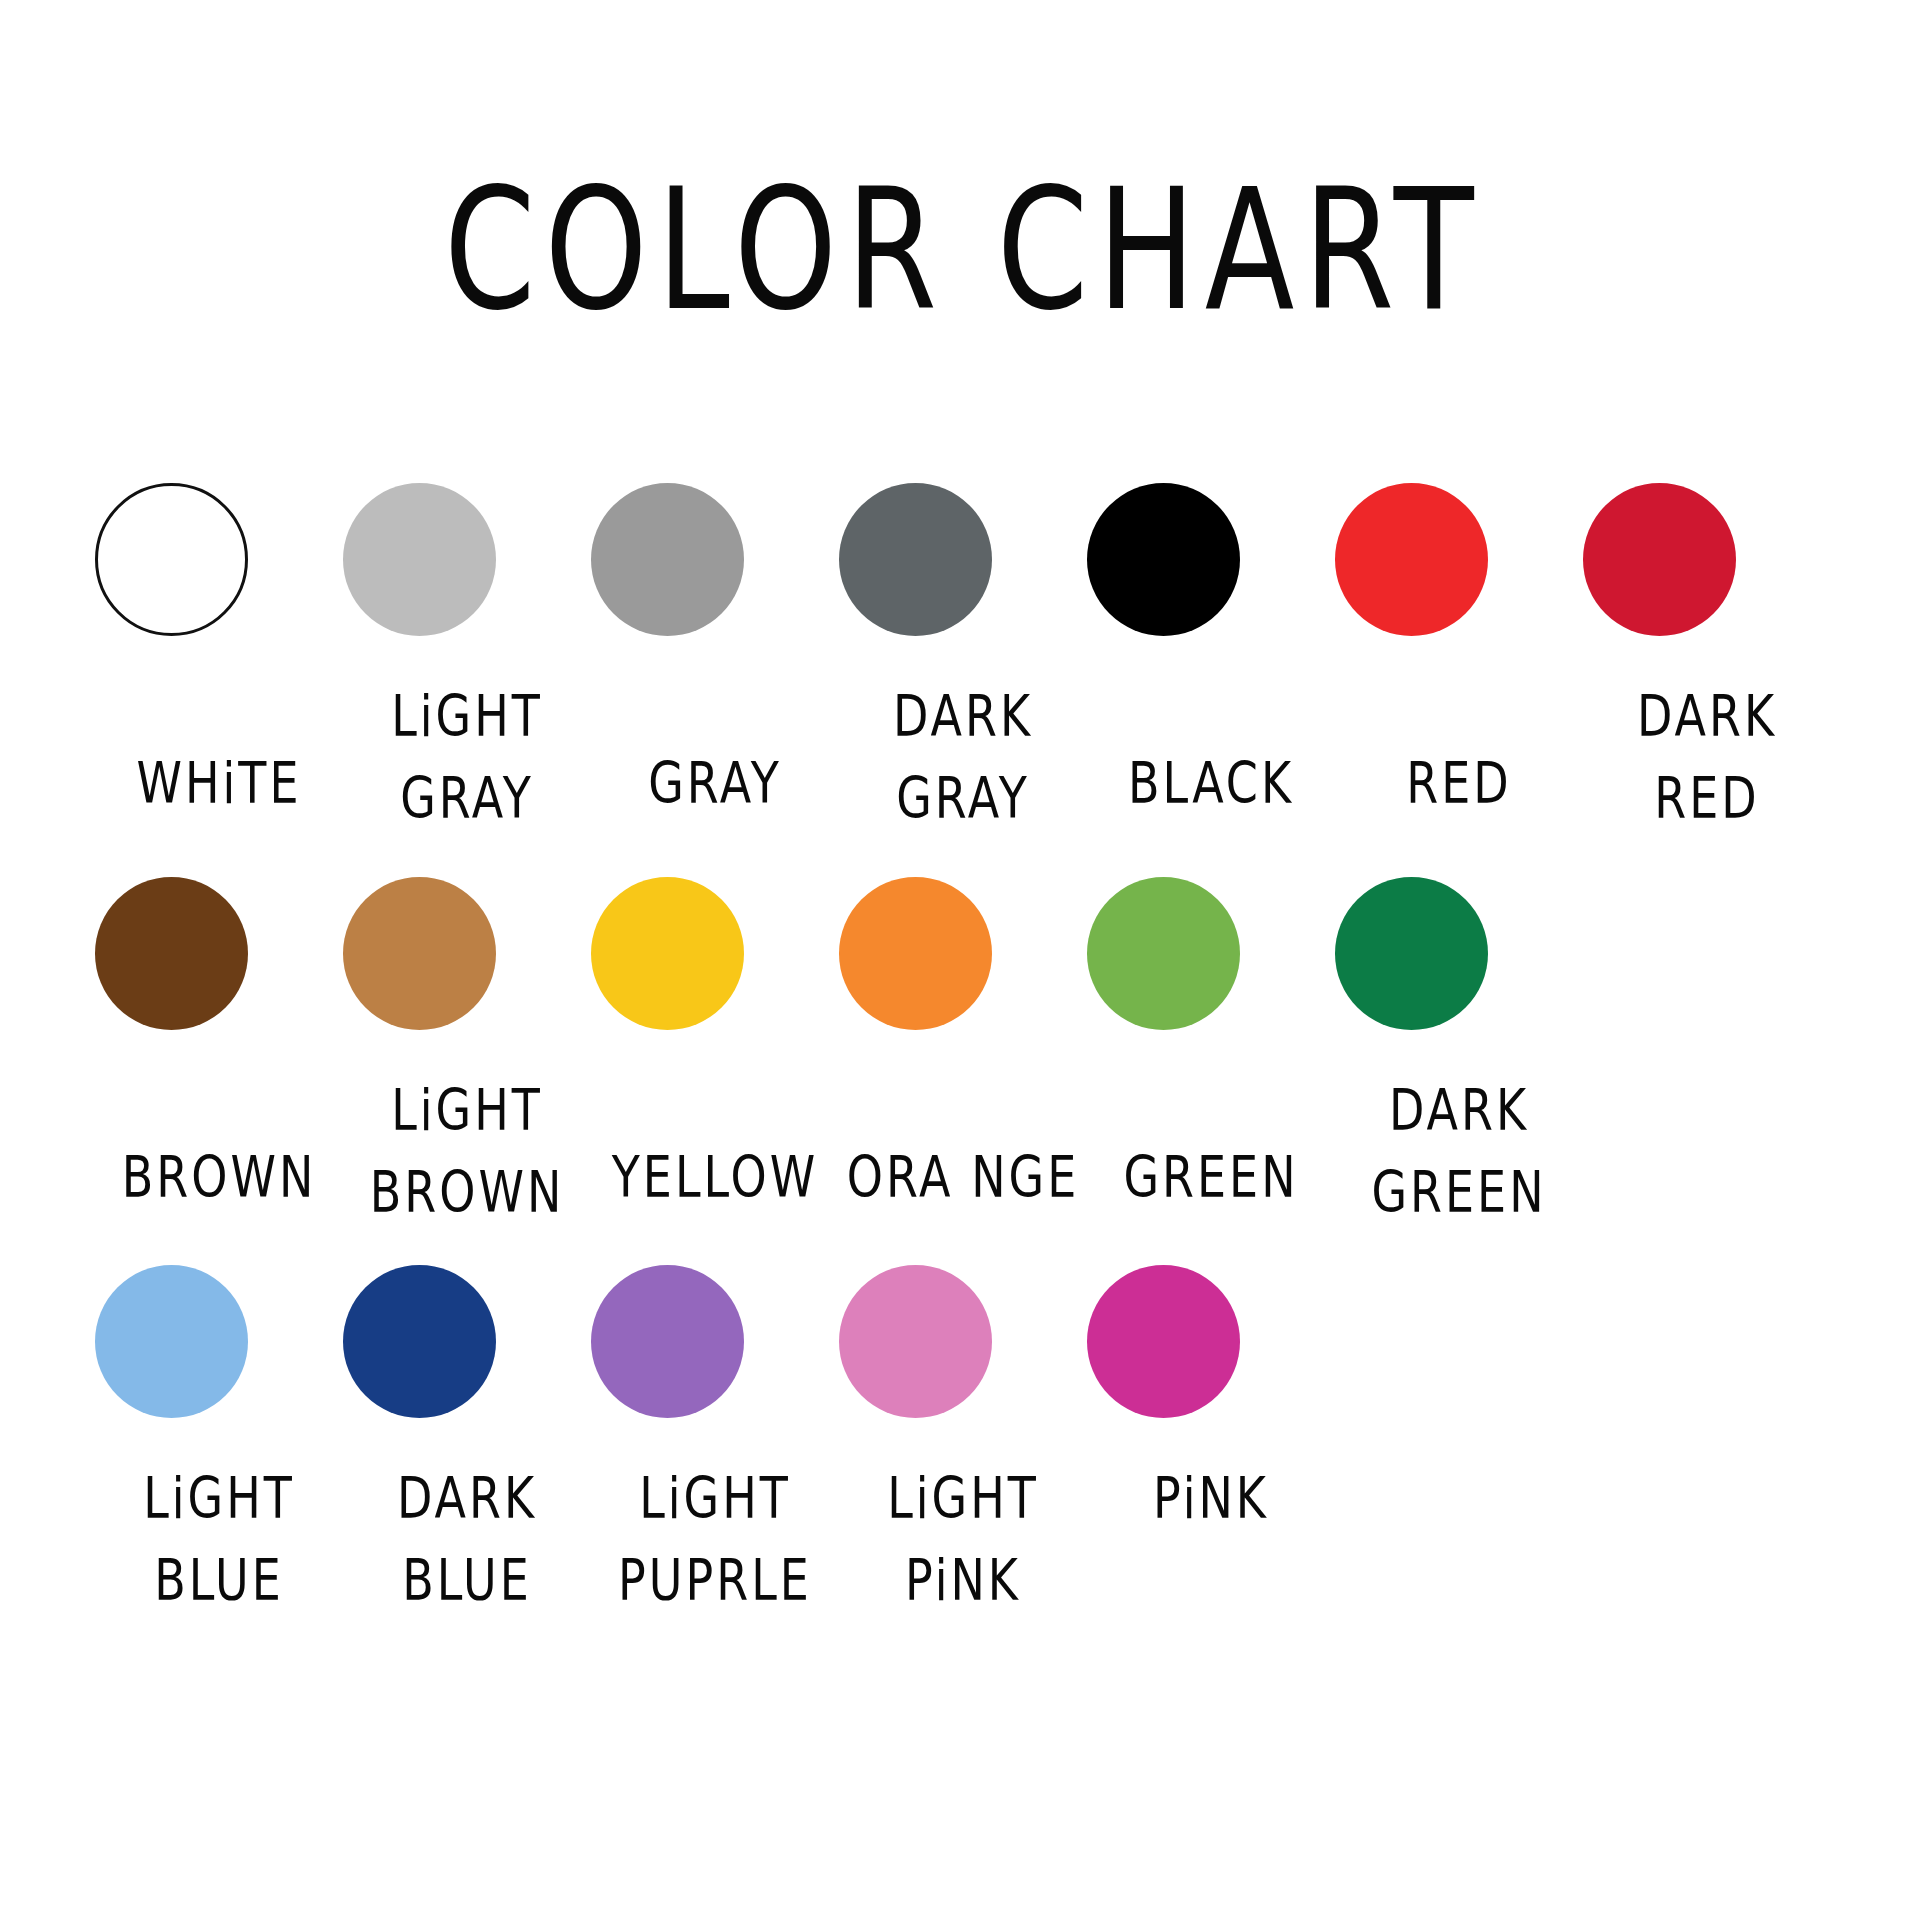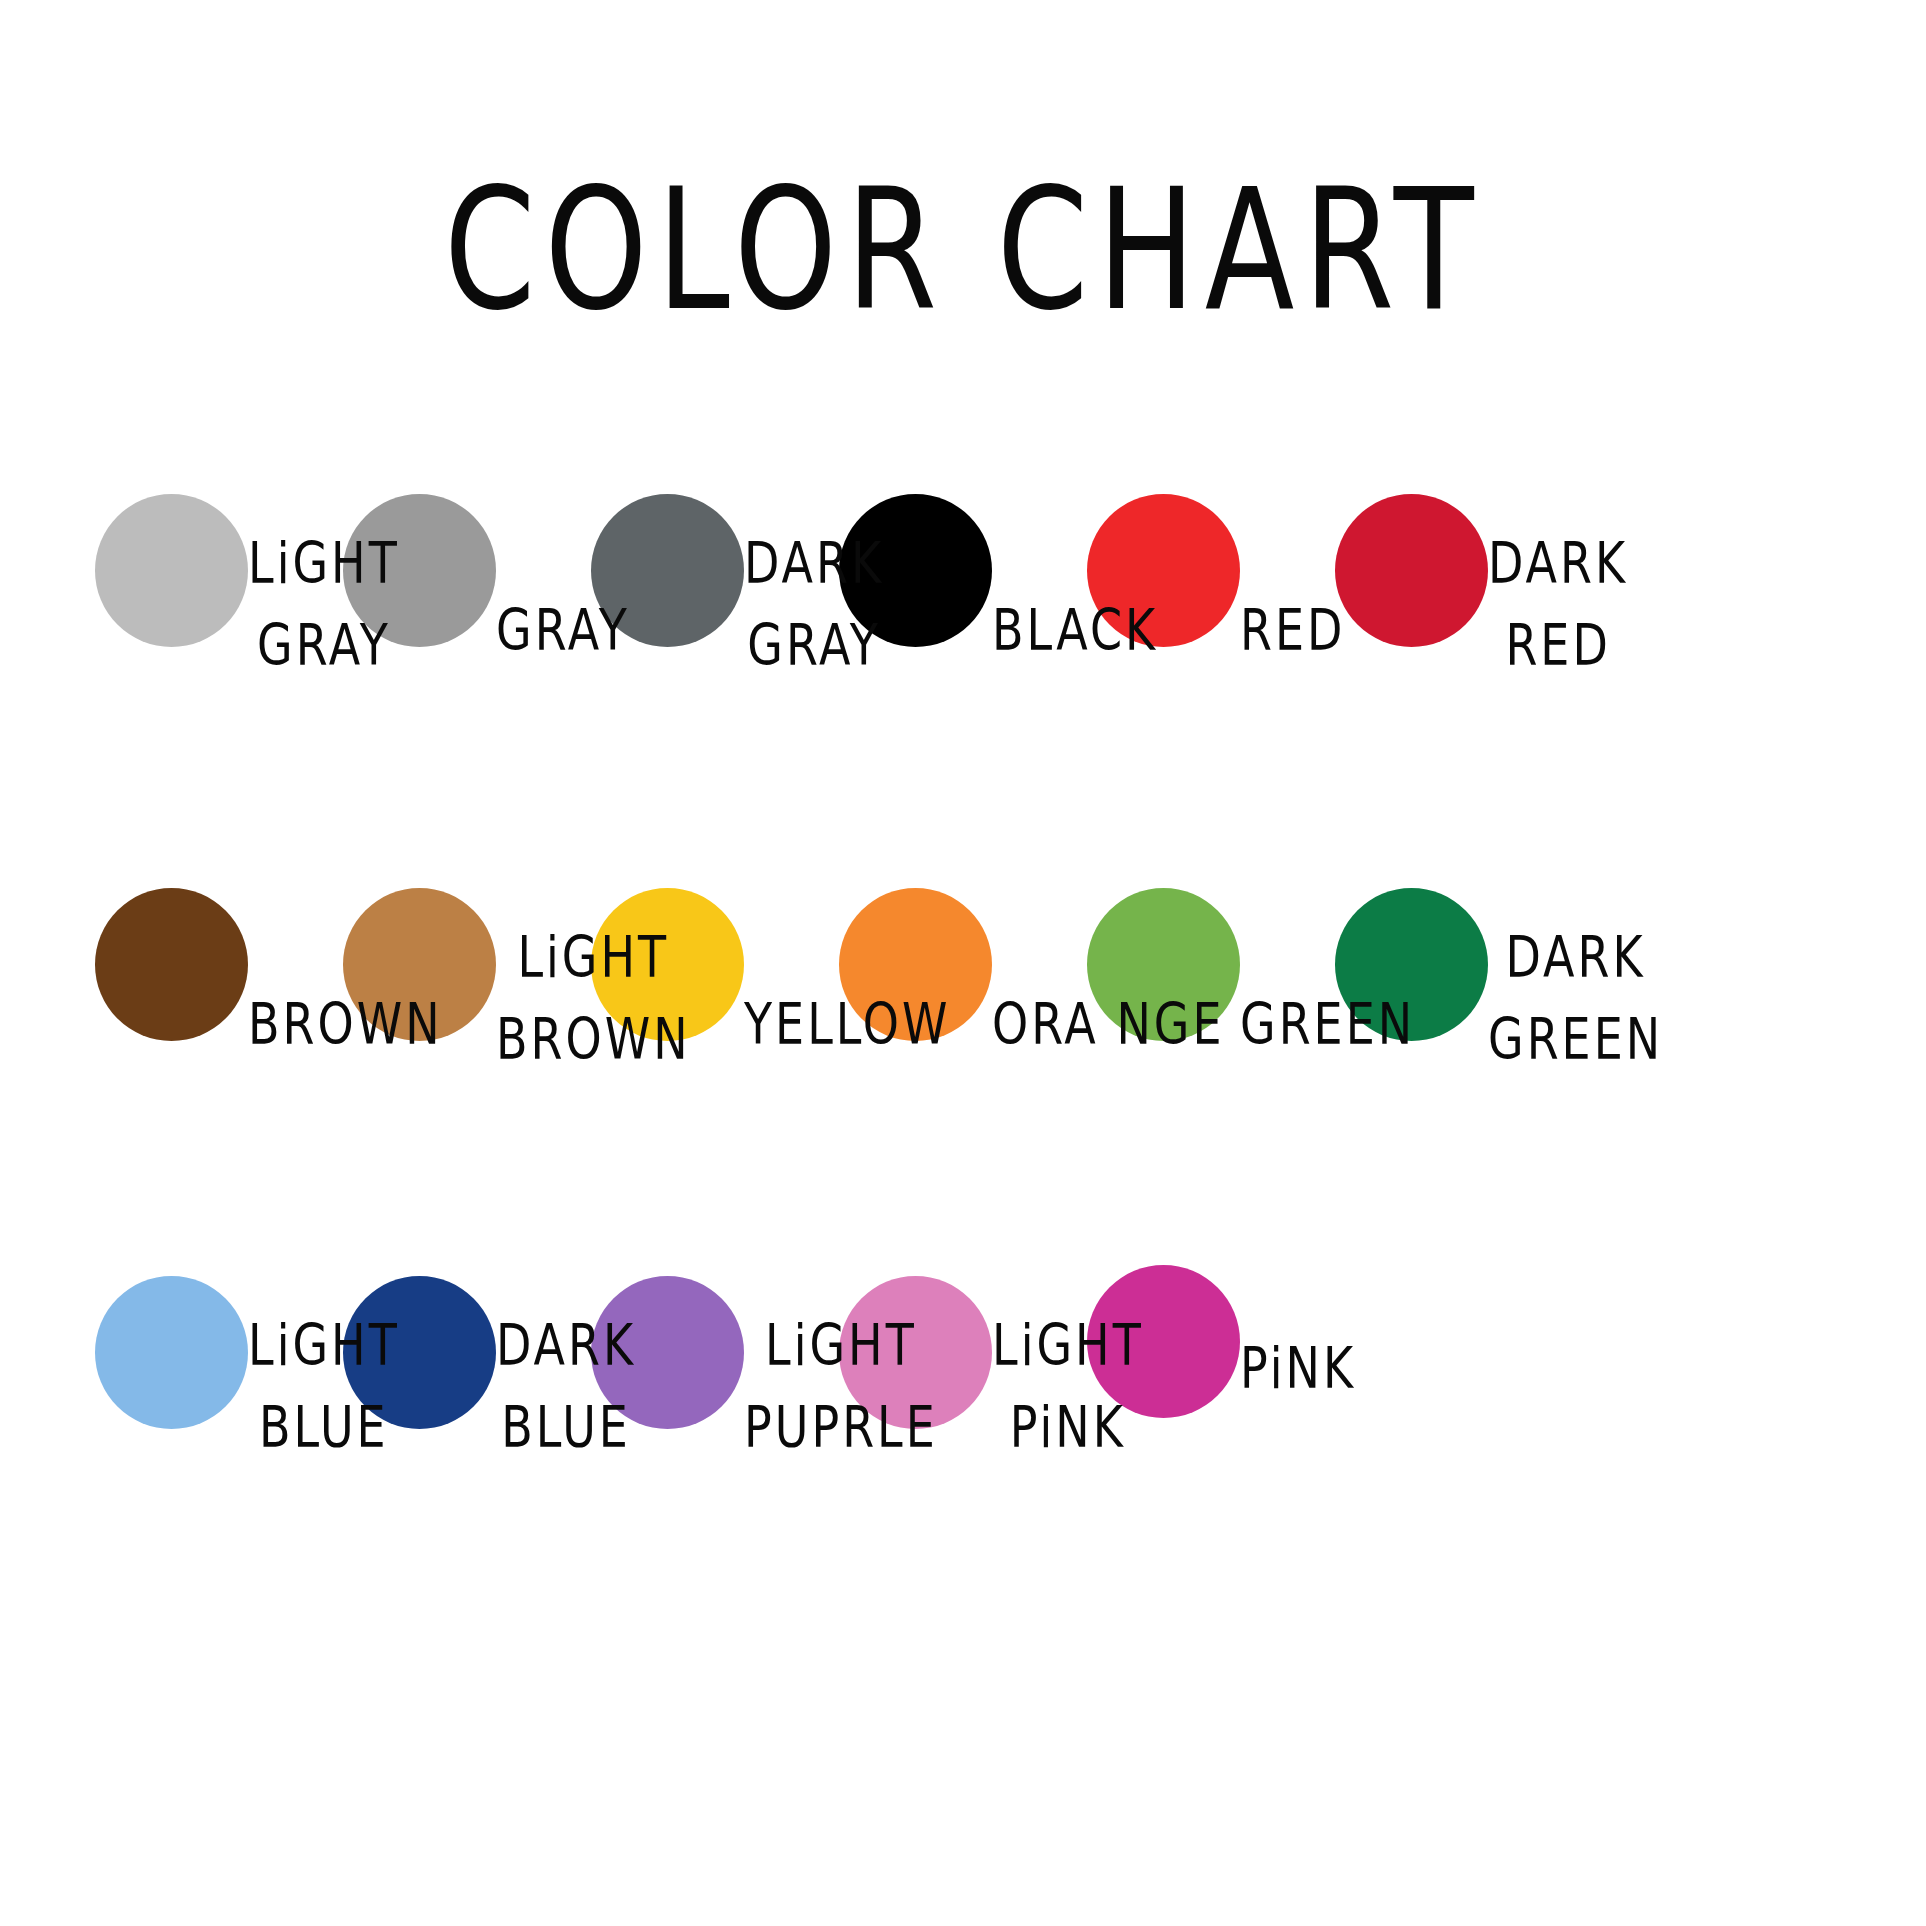--- a/index.html
+++ b/index.html
@@ -54,22 +54,21 @@
     justify-content: flex-start;
   }
   .row-1 { height: 394px; }
   .row-2 { height: 388px; }
   .row-3 { height: 396px; }
 
   .cell {
     width: 248px;
     flex: 0 0 248px;
     display: flex;
-    flex-direction: row;
-    align-items: center;
+    flex-direction: column;
   }
 
   .swatch {
     width: 153px;
     height: 153px;
     border-radius: 50%;
     box-sizing: border-box;
     flex: 0 0 auto;
   }
   .swatch.outlined {
@@ -95,20 +94,26 @@
 </head>
 <body>
 
 <div class="page">
 
   <div class="chart-title">COLOR CHART</div>
 
   <div class="grid">
     <div class="row row-1">
         <div class="cell">
+          <div class="swatch outlined" style="background: rgb(255, 255, 255);"></div>
+          <div class="label drop">
+            <span class="line">WHiTE</span>
+          </div>
+        </div>
+        <div class="cell">
           <div class="swatch" style="background: rgb(188, 188, 188);"></div>
           <div class="label">
             <span class="line">LiGHT</span>
             <span class="line">GRAY</span>
           </div>
         </div>
         <div class="cell">
           <div class="swatch" style="background: rgb(154, 154, 154);"></div>
           <div class="label drop">
             <span class="line">GRAY</span>

